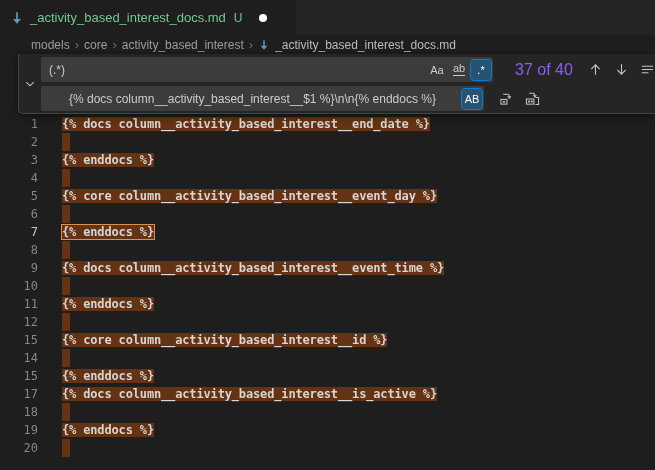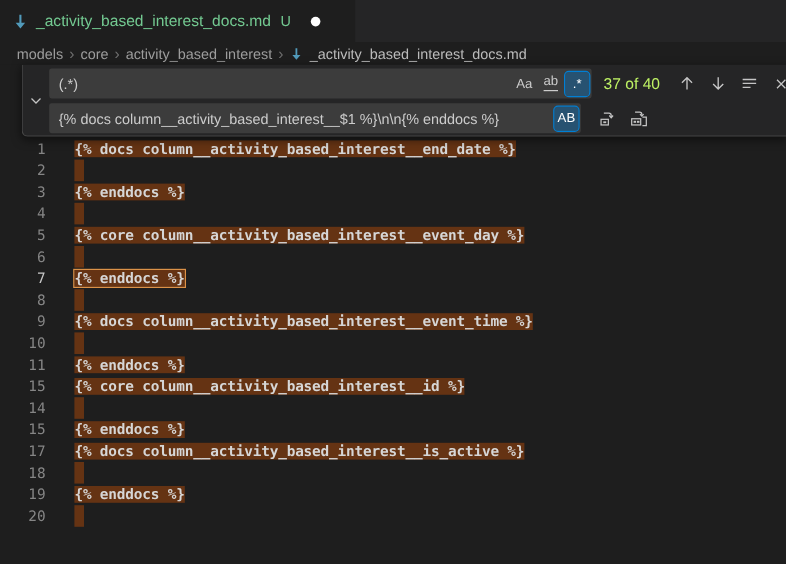--- a/index.html
+++ b/index.html
@@ -26,21 +26,21 @@
   }
   .tab-label{font-size:13px;color:var(--green);white-space:nowrap;}
   .git-badge{font-size:12px;color:var(--green);margin-left:2px;}
   .dirty-dot{
     width:8px;height:8px;border-radius:50%;background:#ffffff;
     margin-left:10px;flex:none;
   }
   
   .breadcrumbs{
     height:19px;background:#1e1e1e;display:flex;align-items:center;
-    padding-left:14px;font-size:12px;color:#9d9d9d;gap:5px;white-space:nowrap;
+    padding-left:31px;font-size:12px;color:#9d9d9d;gap:5px;white-space:nowrap;
   }
   .crumb{cursor:pointer;}
   .crumb-sep{color:#6e6e6e;font-size:13px;}
   .crumb-file{color:#bcbcbc;cursor:pointer;}
   
   .editor{position:absolute;top:54px;left:0;right:0;bottom:0;background:#1e1e1e;}
   
   .find-widget{
     position:absolute;top:0;left:18px;right:0;height:60px;
     background:#252526;border:1px solid #454545;border-top:none;border-right:none;
@@ -52,33 +52,33 @@
     width:22px;display:flex;align-items:center;justify-content:center;
     color:#c5c5c5;cursor:pointer;flex:none;
   }
   .fw-main{flex:1;display:flex;flex-direction:column;gap:4px;padding:3px 4px 3px 0;}
   .fw-row{display:flex;align-items:center;height:25px;}
   .fw-input{
     background:#3c3c3c;height:25px;border-radius:2px;
     display:flex;align-items:center;flex:none;cursor:text;
   }
   .find-input{width:452px;}
-  .replace-input{width:443px;}
+  .replace-input{width:443px;padding-left:20px;}
   .input-text{
     flex:1;padding:0 8px;font-size:12px;color:#cccccc;
     white-space:pre;overflow:hidden;
   }
   .opt{
     min-width:20px;height:20px;border-radius:3px;margin-right:2px;
     display:flex;align-items:center;justify-content:center;
     font-size:11px;color:#cccccc;cursor:pointer;flex:none;
   }
   .opt.active{background:var(--opt-bg);outline:1px solid var(--opt-border);color:#ffffff;}
   .ww{border-bottom:1px solid currentColor;line-height:1;padding-bottom:1px;}
-  .count{margin-left:10px;font-size:13px;color:#bef264;white-space:nowrap;flex:none;}
+  .count{margin-left:22px;font-size:16px;color:#8b5cf6;white-space:nowrap;flex:none;}
   .fw-btn{
     width:21px;height:21px;margin-left:5px;border-radius:3px;flex:none;
     display:flex;align-items:center;justify-content:center;color:#c5c5c5;cursor:pointer;
   }
   .fw-btn svg{display:block;}
   .btn-prev{margin-left:12px;}
   
   .code{
     position:absolute;top:61px;left:0;right:0;bottom:0;overflow:hidden;
     font-family:"DejaVu Sans Mono", monospace;font-size:12px;line-height:18px;
@@ -247,20 +247,24 @@
       </div>
       <div class="line">
         <div class="ln">10</div>
         <div class="lc"><span class="match sliver"></span></div>
       </div>
       <div class="line">
         <div class="ln">11</div>
         <div class="lc"><span class="match">{% enddocs %}</span></div>
       </div>
       <div class="line">
+        <div class="ln">12</div>
+        <div class="lc"><span class="match sliver"></span></div>
+      </div>
+      <div class="line">
         <div class="ln">15</div>
         <div class="lc"><span class="match">{% core column__activity_based_interest__id %}</span></div>
       </div>
       <div class="line">
         <div class="ln">14</div>
         <div class="lc"><span class="match sliver"></span></div>
       </div>
       <div class="line">
         <div class="ln">15</div>
         <div class="lc"><span class="match">{% enddocs %}</span></div>

